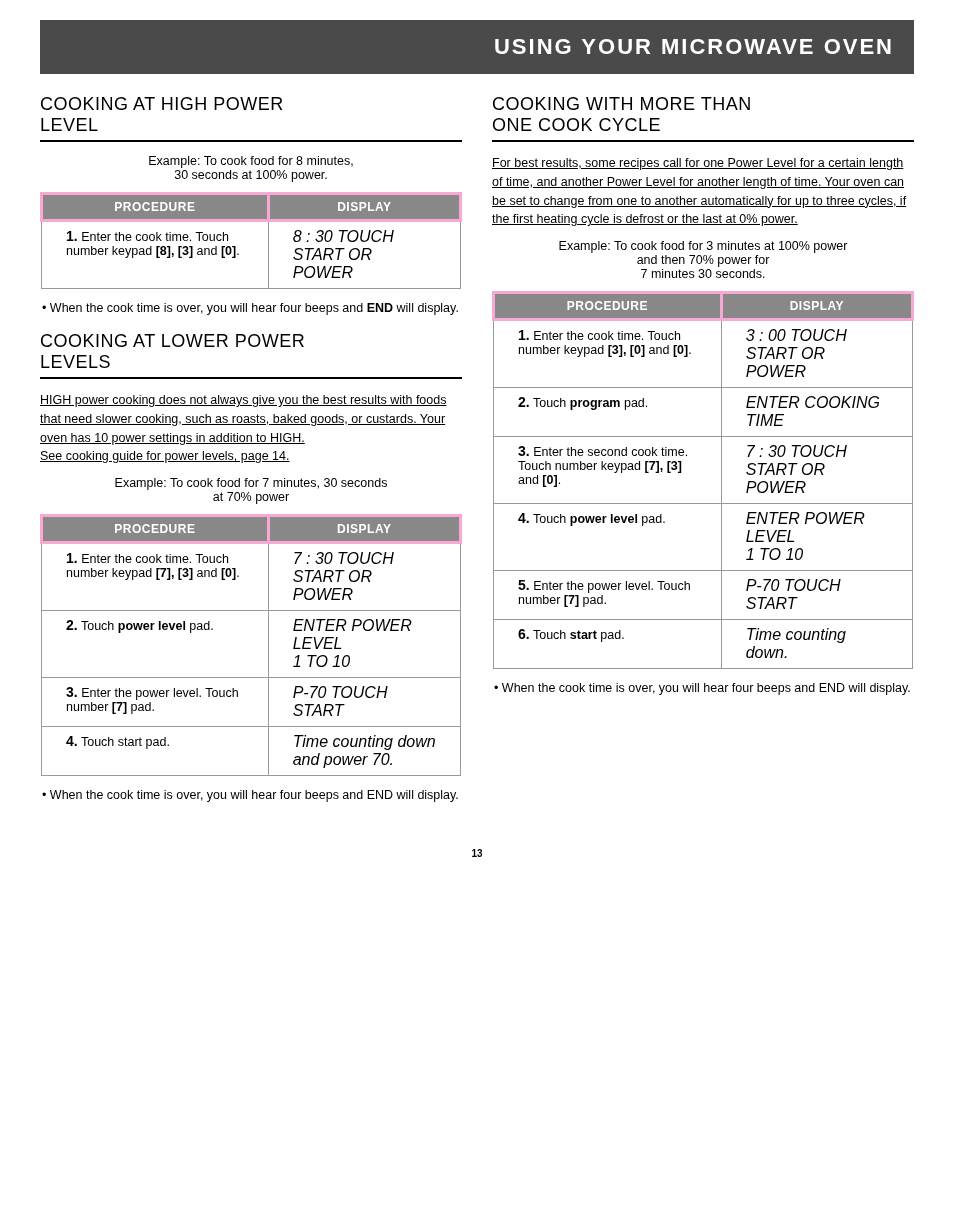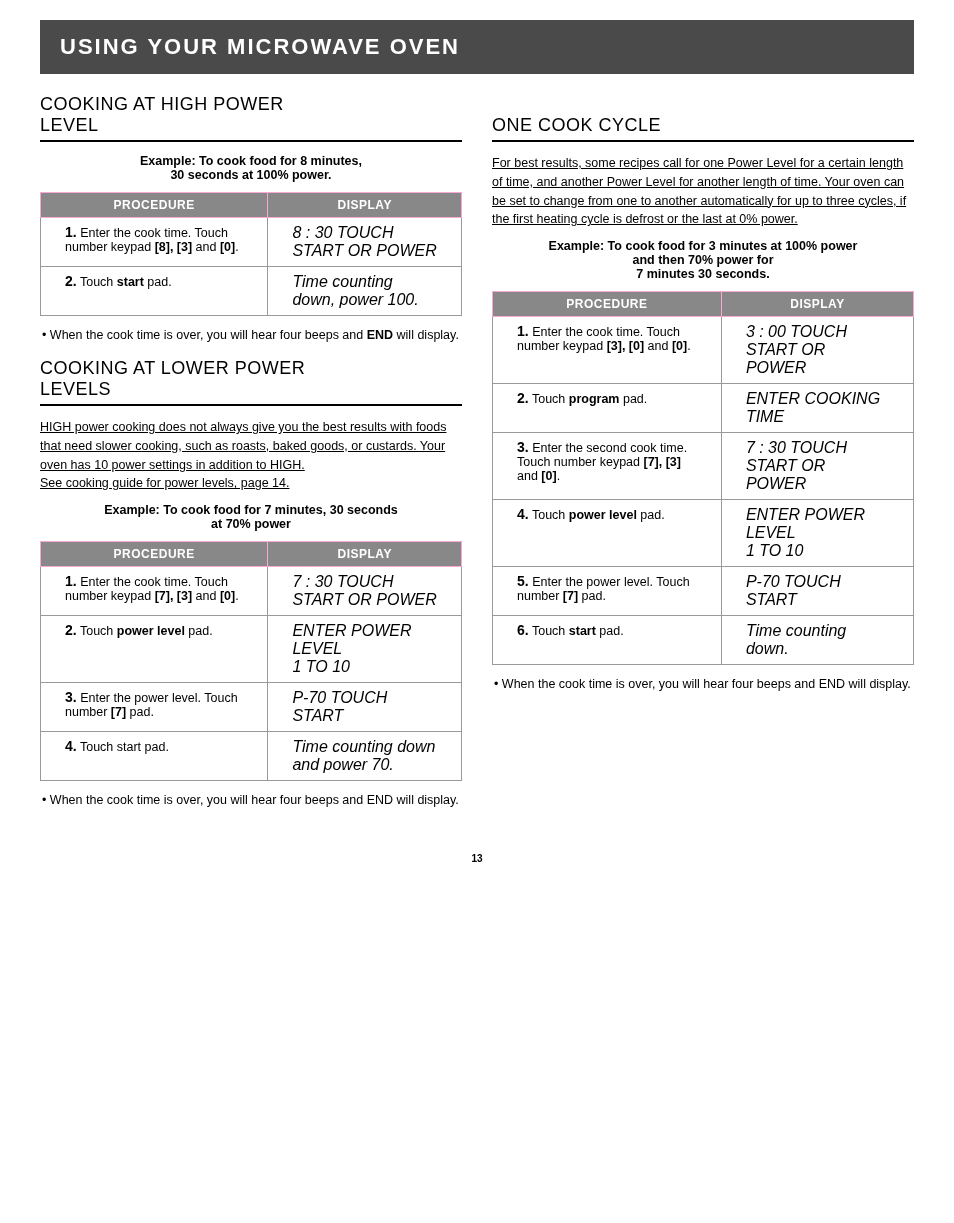--- a/index.html
+++ b/index.html
@@ -9,21 +9,21 @@
       background: #fff;
       color: #000;
       width: 954px;
       min-height: 1223px;
       padding: 20px 40px 40px 40px;
     }
 
     .page-header {
       background: #4a4a4a;
       color: #fff;
-      text-align: left;
+      text-align: right;
       padding: 14px 20px;
       font-size: 22px;
       font-weight: bold;
       letter-spacing: 2px;
       margin-bottom: 20px;
     }
 
     .two-col {
       display: flex;
       gap: 30px;
@@ -45,40 +45,40 @@
       text-transform: uppercase;
     }
 
     .section-divider {
       border: none;
       border-top: 2px solid #000;
       margin-bottom: 12px;
     }
 
     .example-label {
-      font-weight: bold;
+      font-weight: normal;
       font-size: 12.5px;
       text-align: center;
       margin-bottom: 10px;
     }
 
     .procedure-table {
       width: 100%;
       border-collapse: collapse;
       margin-bottom: 12px;
     }
 
     .procedure-table th {
       background: #888;
       color: #fff;
       font-size: 12px;
       font-weight: bold;
       text-align: center;
       padding: 5px 8px;
-      border: 1px solid #f9a8d4;
+      border: 3px solid #f9a8d4;
       letter-spacing: 0.5px;
     }
 
     .procedure-table td {
       border: 1px solid #999;
       padding: 6px 24px;
       vertical-align: top;
       font-size: 12.5px;
     }
 
@@ -139,24 +139,20 @@
           <tr>
             <th>PROCEDURE</th>
             <th>DISPLAY</th>
           </tr>
         </thead>
         <tbody>
           <tr>
             <td><span class="step-num">1.</span> Enter the cook time. Touch number keypad <b>[8], [3]</b> and <b>[0]</b>.</td>
             <td class="display-cell"><i>8 : 30 TOUCH START OR POWER</i></td>
           </tr>
-          <tr>
-            <td><span class="step-num">2.</span> Touch <b>start</b> pad.</td>
-            <td class="display-cell">Time counting down, power 100.</td>
-          </tr>
         </tbody>
       </table>
       <div class="bullet-note">• When the cook time is over, you will hear four beeps and <b>END</b> will display.</div>
     </div>
 
     <div>
       <div class="section-title">
         <span>COOKING AT LOWER POWER</span><br>
         <span>LEVELS</span>
       </div>
@@ -196,21 +192,21 @@
       </table>
       <div class="bullet-note">• When the cook time is over, you will hear four beeps and END will display.</div>
     </div>
 
   </div>
 
   <div class="col-right">
 
     <div>
       <div class="section-title">
-        <br>
+        <span>COOKING WITH MORE THAN</span><br>
         <span>ONE COOK CYCLE</span>
       </div>
       <hr class="section-divider">
       <div class="body-text">
         For best results, some recipes call for one Power Level for a certain length of time, and another Power Level for another length of time. Your oven can be set to change from one to another automatically for up to three cycles, if the first heating cycle is defrost or the last at 0% power.
       </div>
       <div class="example-label">
         Example: To cook food for 3 minutes at 100% power<br>and then 70% power for<br>7 minutes 30 seconds.
       </div>
       <table class="procedure-table">

